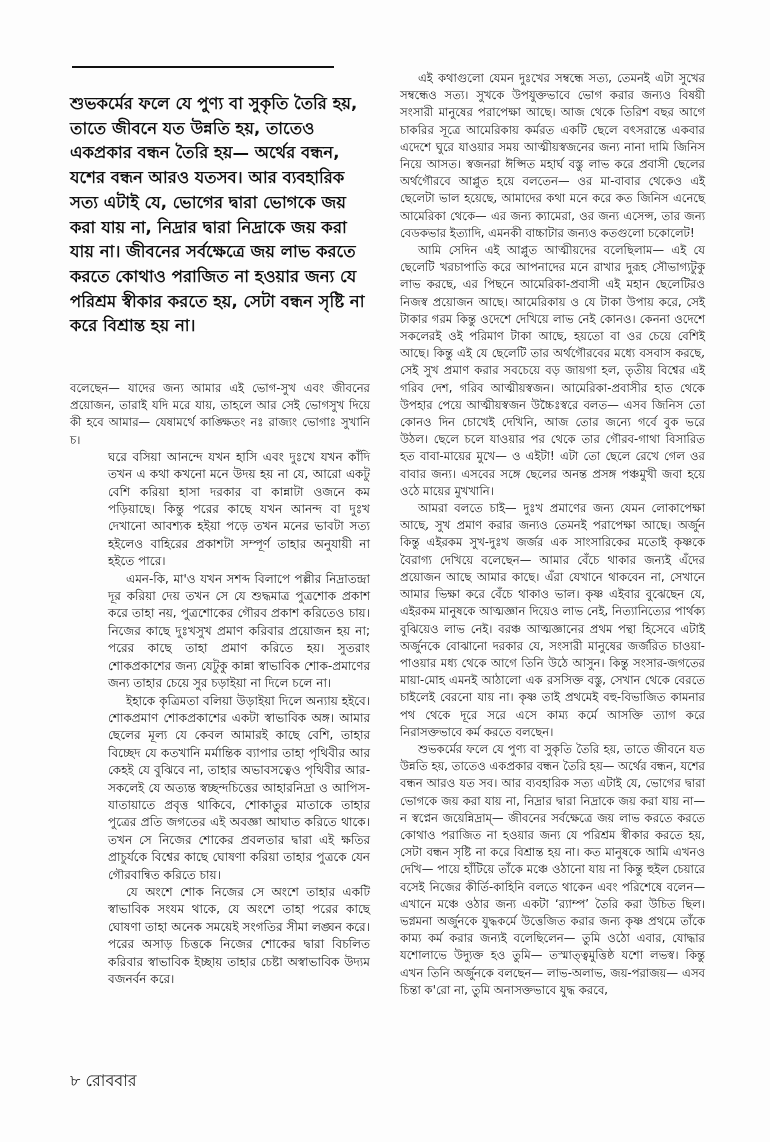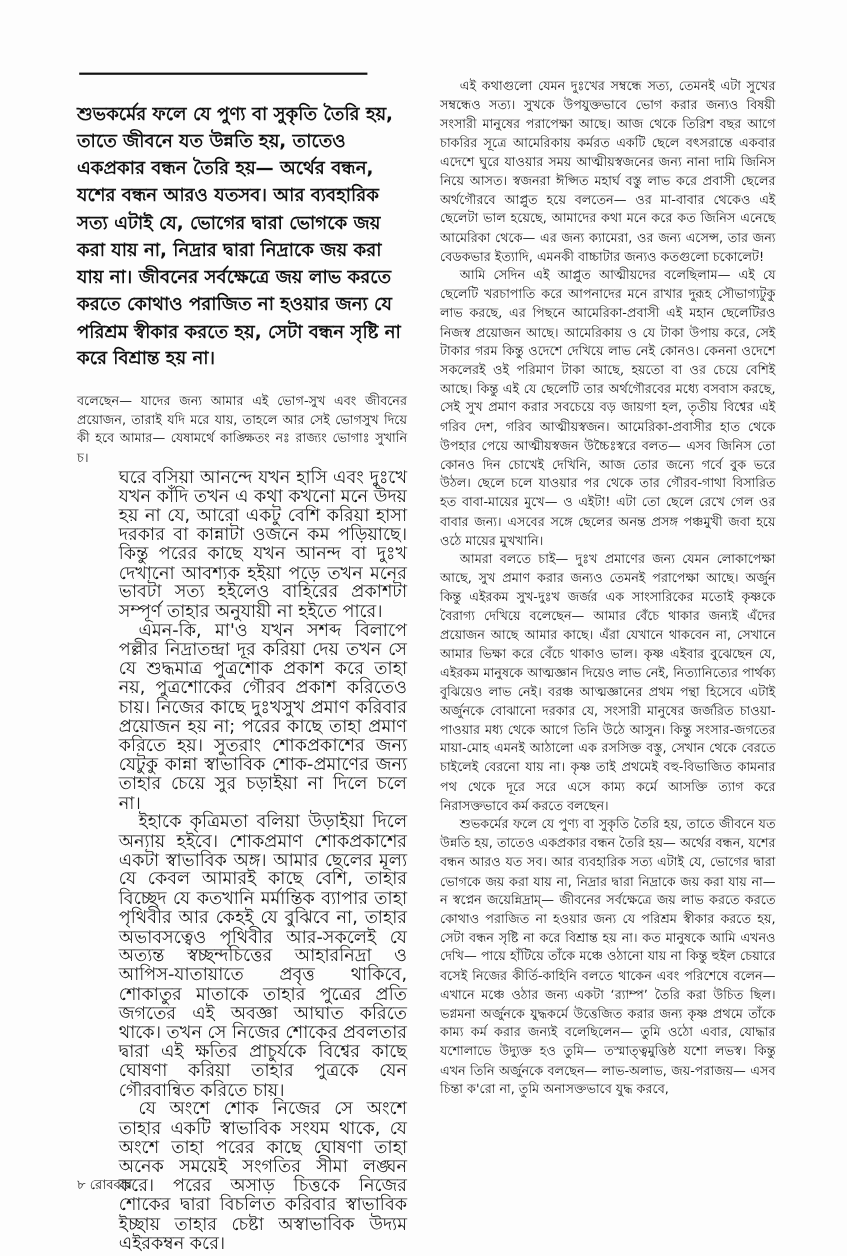--- a/index.html
+++ b/index.html
@@ -8,44 +8,44 @@
     font-family: "DejaVu Sans", sans-serif; color: #111;
   }
   .page { position: absolute; left: 0; top: 0; width: 770px; height: 1142px; }
   .rule { position: absolute; left: 72px; top: 66px; width: 262px; height: 2px; background: #111; }
   .pullquote {
     position: absolute; left: 70px; top: 92px; width: 300px;
     font-size: 16.5px; line-height: 24.7px; font-weight: bold; color: #111;
   }
   .pullquote p { margin: 0; }
   .col { position: absolute; font-size: 11.6px; line-height: 17.2px; color: #1a1a1a; }
-  .col-left { left: 70px; top: 356px; width: 300px; }
+  .col-left { left: 70px; top: 380px; width: 300px; }
   .col-right { left: 400px; top: 70px; width: 305px; }
   .col p { margin: 0; text-align: justify; }
   .col p.indent { text-indent: 18px; }
-  .quote-block { margin-left: 38px !important; font-size: 16px; line-height: 17.4px; }
+  .quote-block { margin-left: 38px !important; font-size: 12px; line-height: 17.4px; }
   .quote-block.indent { text-indent: 16px; }
-  .folio { position: absolute; left: 70px; top: 1068px; font-size: 12px; color: #222; }
+  .folio { position: absolute; left: 70px; top: 1068px; font-size: 16px; color: #222; }
 </style>
 </head>
 <body>
 
 <div class="page">
   <div class="rule"></div>
 
   <div class="pullquote">
     <p>শুভকর্মের ফলে যে পুণ্য বা সুকৃতি তৈরি হয়, তাতে জীবনে যত উন্নতি হয়, তাতেও একপ্রকার বন্ধন তৈরি হয়— অর্থের বন্ধন, যশের বন্ধন আরও যতসব। আর ব্যবহারিক সত্য এটাই যে, ভোগের দ্বারা ভোগকে জয় করা যায় না, নিদ্রার দ্বারা নিদ্রাকে জয় করা যায় না। জীবনের সর্বক্ষেত্রে জয় লাভ করতে করতে কোথাও পরাজিত না হওয়ার জন্য যে পরিশ্রম স্বীকার করতে হয়, সেটা বন্ধন সৃষ্টি না করে বিশ্রান্ত হয় না।</p>
   </div>
 
   <div class="col col-left">
     <p>বলেছেন— যাদের জন্য আমার এই ভোগ-সুখ এবং জীবনের প্রয়োজন, তারাই যদি মরে যায়, তাহলে আর সেই ভোগসুখ দিয়ে কী হবে আমার— যেষামর্থে কাঙ্ক্ষিতং নঃ রাজ্যং ভোগাঃ সুখানি চ।</p>
     <p class="quote-block">ঘরে বসিয়া আনন্দে যখন হাসি এবং দুঃখে যখন কাঁদি তখন এ কথা কখনো মনে উদয় হয় না যে, আরো একটু বেশি করিয়া হাসা দরকার বা কান্নাটা ওজনে কম পড়িয়াছে। কিন্তু পরের কাছে যখন আনন্দ বা দুঃখ দেখানো আবশ্যক হইয়া পড়ে তখন মনের ভাবটা সত্য হইলেও বাহিরের প্রকাশটা সম্পূর্ণ তাহার অনুযায়ী না হইতে পারে।</p>
     <p class="quote-block indent">এমন-কি, মা'ও যখন সশব্দ বিলাপে পল্লীর নিদ্রাতন্দ্রা দূর করিয়া দেয় তখন সে যে শুদ্ধমাত্র পুত্রশোক প্রকাশ করে তাহা নয়, পুত্রশোকের গৌরব প্রকাশ করিতেও চায়। নিজের কাছে দুঃখসুখ প্রমাণ করিবার প্রয়োজন হয় না; পরের কাছে তাহা প্রমাণ করিতে হয়। সুতরাং শোকপ্রকাশের জন্য যেটুকু কান্না স্বাভাবিক শোক-প্রমাণের জন্য তাহার চেয়ে সুর চড়াইয়া না দিলে চলে না।</p>
     <p class="quote-block indent">ইহাকে কৃত্রিমতা বলিয়া উড়াইয়া দিলে অন্যায় হইবে। শোকপ্রমাণ শোকপ্রকাশের একটা স্বাভাবিক অঙ্গ। আমার ছেলের মূল্য যে কেবল আমারই কাছে বেশি, তাহার বিচ্ছেদ যে কতখানি মর্মান্তিক ব্যাপার তাহা পৃথিবীর আর কেহই যে বুঝিবে না, তাহার অভাবসত্বেও পৃথিবীর আর-সকলেই যে অত্যন্ত স্বচ্ছন্দচিত্তের আহারনিদ্রা ও আপিস-যাতায়াতে প্রবৃত্ত থাকিবে, শোকাতুর মাতাকে তাহার পুত্রের প্রতি জগতের এই অবজ্ঞা আঘাত করিতে থাকে। তখন সে নিজের শোকের প্রবলতার দ্বারা এই ক্ষতির প্রাচুর্যকে বিশ্বের কাছে ঘোষণা করিয়া তাহার পুত্রকে যেন গৌরবান্বিত করিতে চায়।</p>
-    <p class="quote-block indent">যে অংশে শোক নিজের সে অংশে তাহার একটি স্বাভাবিক সংযম থাকে, যে অংশে তাহা পরের কাছে ঘোষণা তাহা অনেক সময়েই সংগতির সীমা লঙ্ঘন করে। পরের অসাড় চিত্তকে নিজের শোকের দ্বারা বিচলিত করিবার স্বাভাবিক ইচ্ছায় তাহার চেষ্টা অস্বাভাবিক উদ্যম এইরকম্বন করে।</p>
+    <p class="quote-block indent">যে অংশে শোক নিজের সে অংশে তাহার একটি স্বাভাবিক সংযম থাকে, যে অংশে তাহা পরের কাছে ঘোষণা তাহা অনেক সময়েই সংগতির সীমা লঙ্ঘন করে। পরের অসাড় চিত্তকে নিজের শোকের দ্বারা বিচলিত করিবার স্বাভাবিক ইচ্ছায় তাহার চেষ্টা অস্বাভাবিক উদ্যম বজনর্বন করে।</p>
   </div>
 
   <div class="col col-right">
     <p class="indent">এই কথাগুলো যেমন দুঃখের সম্বন্ধে সত্য, তেমনই এটা সুখের সম্বন্ধেও সত্য। সুখকে উপযুক্তভাবে ভোগ করার জন্যও বিষয়ী সংসারী মানুষের পরাপেক্ষা আছে। আজ থেকে তিরিশ বছর আগে চাকরির সূত্রে আমেরিকায় কর্মরত একটি ছেলে বৎসরান্তে একবার এদেশে ঘুরে যাওয়ার সময় আত্মীয়স্বজনের জন্য নানা দামি জিনিস নিয়ে আসত। স্বজনরা ঈপ্সিত মহার্ঘ বস্তু লাভ করে প্রবাসী ছেলের অর্থগৌরবে আপ্লুত হয়ে বলতেন— ওর মা-বাবার থেকেও এই ছেলেটা ভাল হয়েছে, আমাদের কথা মনে করে কত জিনিস এনেছে আমেরিকা থেকে— এর জন্য ক্যামেরা, ওর জন্য এসেন্স, তার জন্য বেডকভার ইত্যাদি, এমনকী বাচ্চাটার জন্যও কতগুলো চকোলেট!</p>
     <p class="indent">আমি সেদিন এই আপ্লুত আত্মীয়দের বলেছিলাম— এই যে ছেলেটি খরচাপাতি করে আপনাদের মনে রাখার দুরূহ সৌভাগ্যটুকু লাভ করছে, এর পিছনে আমেরিকা-প্রবাসী এই মহান ছেলেটিরও নিজস্ব প্রয়োজন আছে। আমেরিকায় ও যে টাকা উপায় করে, সেই টাকার গরম কিন্তু ওদেশে দেখিয়ে লাভ নেই কোনও। কেননা ওদেশে সকলেরই ওই পরিমাণ টাকা আছে, হয়তো বা ওর চেয়ে বেশিই আছে। কিন্তু এই যে ছেলেটি তার অর্থগৌরবের মধ্যে বসবাস করছে, সেই সুখ প্রমাণ করার সবচেয়ে বড় জায়গা হল, তৃতীয় বিশ্বের এই গরিব দেশ, গরিব আত্মীয়স্বজন। আমেরিকা-প্রবাসীর হাত থেকে উপহার পেয়ে আত্মীয়স্বজন উচ্চৈঃস্বরে বলত— এসব জিনিস তো কোনও দিন চোখেই দেখিনি, আজ তোর জন্যে গর্বে বুক ভরে উঠল। ছেলে চলে যাওয়ার পর থেকে তার গৌরব-গাথা বিসারিত হত বাবা-মায়ের মুখে— ও এইটা! এটা তো ছেলে রেখে গেল ওর বাবার জন্য। এসবের সঙ্গে ছেলের অনন্ত প্রসঙ্গ পঞ্চমুখী জবা হয়ে ওঠে মায়ের মুখখানি।</p>
     <p class="indent">আমরা বলতে চাই— দুঃখ প্রমাণের জন্য যেমন লোকাপেক্ষা আছে, সুখ প্রমাণ করার জন্যও তেমনই পরাপেক্ষা আছে। অর্জুন কিন্তু এইরকম সুখ-দুঃখ জর্জর এক সাংসারিকের মতোই কৃষ্ণকে বৈরাগ্য দেখিয়ে বলেছেন— আমার বেঁচে থাকার জন্যই এঁদের প্রয়োজন আছে আমার কাছে। এঁরা যেখানে থাকবেন না, সেখানে আমার ভিক্ষা করে বেঁচে থাকাও ভাল। কৃষ্ণ এইবার বুঝেছেন যে, এইরকম মানুষকে আত্মজ্ঞান দিয়েও লাভ নেই, নিত্যানিত্যের পার্থক্য বুঝিয়েও লাভ নেই। বরঞ্চ আত্মজ্ঞানের প্রথম পন্থা হিসেবে এটাই অর্জুনকে বোঝানো দরকার যে, সংসারী মানুষের জর্জরিত চাওয়া-পাওয়ার মধ্য থেকে আগে তিনি উঠে আসুন। কিন্তু সংসার-জগতের মায়া-মোহ এমনই আঠালো এক রসসিক্ত বস্তু, সেখান থেকে বেরতে চাইলেই বেরনো যায় না। কৃষ্ণ তাই প্রথমেই বহু-বিভাজিত কামনার পথ থেকে দূরে সরে এসে কাম্য কর্মে আসক্তি ত্যাগ করে নিরাসক্তভাবে কর্ম করতে বলছেন।</p>
     <p class="indent">শুভকর্মের ফলে যে পুণ্য বা সুকৃতি তৈরি হয়, তাতে জীবনে যত উন্নতি হয়, তাতেও একপ্রকার বন্ধন তৈরি হয়— অর্থের বন্ধন, যশের বন্ধন আরও যত সব। আর ব্যবহারিক সত্য এটাই যে, ভোগের দ্বারা ভোগকে জয় করা যায় না, নিদ্রার দ্বারা নিদ্রাকে জয় করা যায় না— ন স্বপ্নেন জয়েন্নিদ্রাম্— জীবনের সর্বক্ষেত্রে জয় লাভ করতে করতে কোথাও পরাজিত না হওয়ার জন্য যে পরিশ্রম স্বীকার করতে হয়, সেটা বন্ধন সৃষ্টি না করে বিশ্রান্ত হয় না। কত মানুষকে আমি এখনও দেখি— পায়ে হাঁটিয়ে তাঁকে মঞ্চে ওঠানো যায় না কিন্তু হুইল চেয়ারে বসেই নিজের কীর্তি-কাহিনি বলতে থাকেন এবং পরিশেষে বলেন— এখানে মঞ্চে ওঠার জন্য একটা ‘র‍্যাম্প’ তৈরি করা উচিত ছিল। ভগ্নমনা অর্জুনকে যুদ্ধকর্মে উত্তেজিত করার জন্য কৃষ্ণ প্রথমে তাঁকে কাম্য কর্ম করার জন্যই বলেছিলেন— তুমি ওঠো এবার, যোদ্ধার যশোলাভে উদ্যুক্ত হও তুমি— তস্মাত্ত্বমুত্তিষ্ঠ যশো লভস্ব। কিন্তু এখন তিনি অর্জুনকে বলছেন— লাভ-অলাভ, জয়-পরাজয়— এসব চিন্তা ক'রো না, তুমি অনাসক্তভাবে যুদ্ধ করবে,</p>
   </div>
 
   <div class="folio">৮ রোববার</div>

